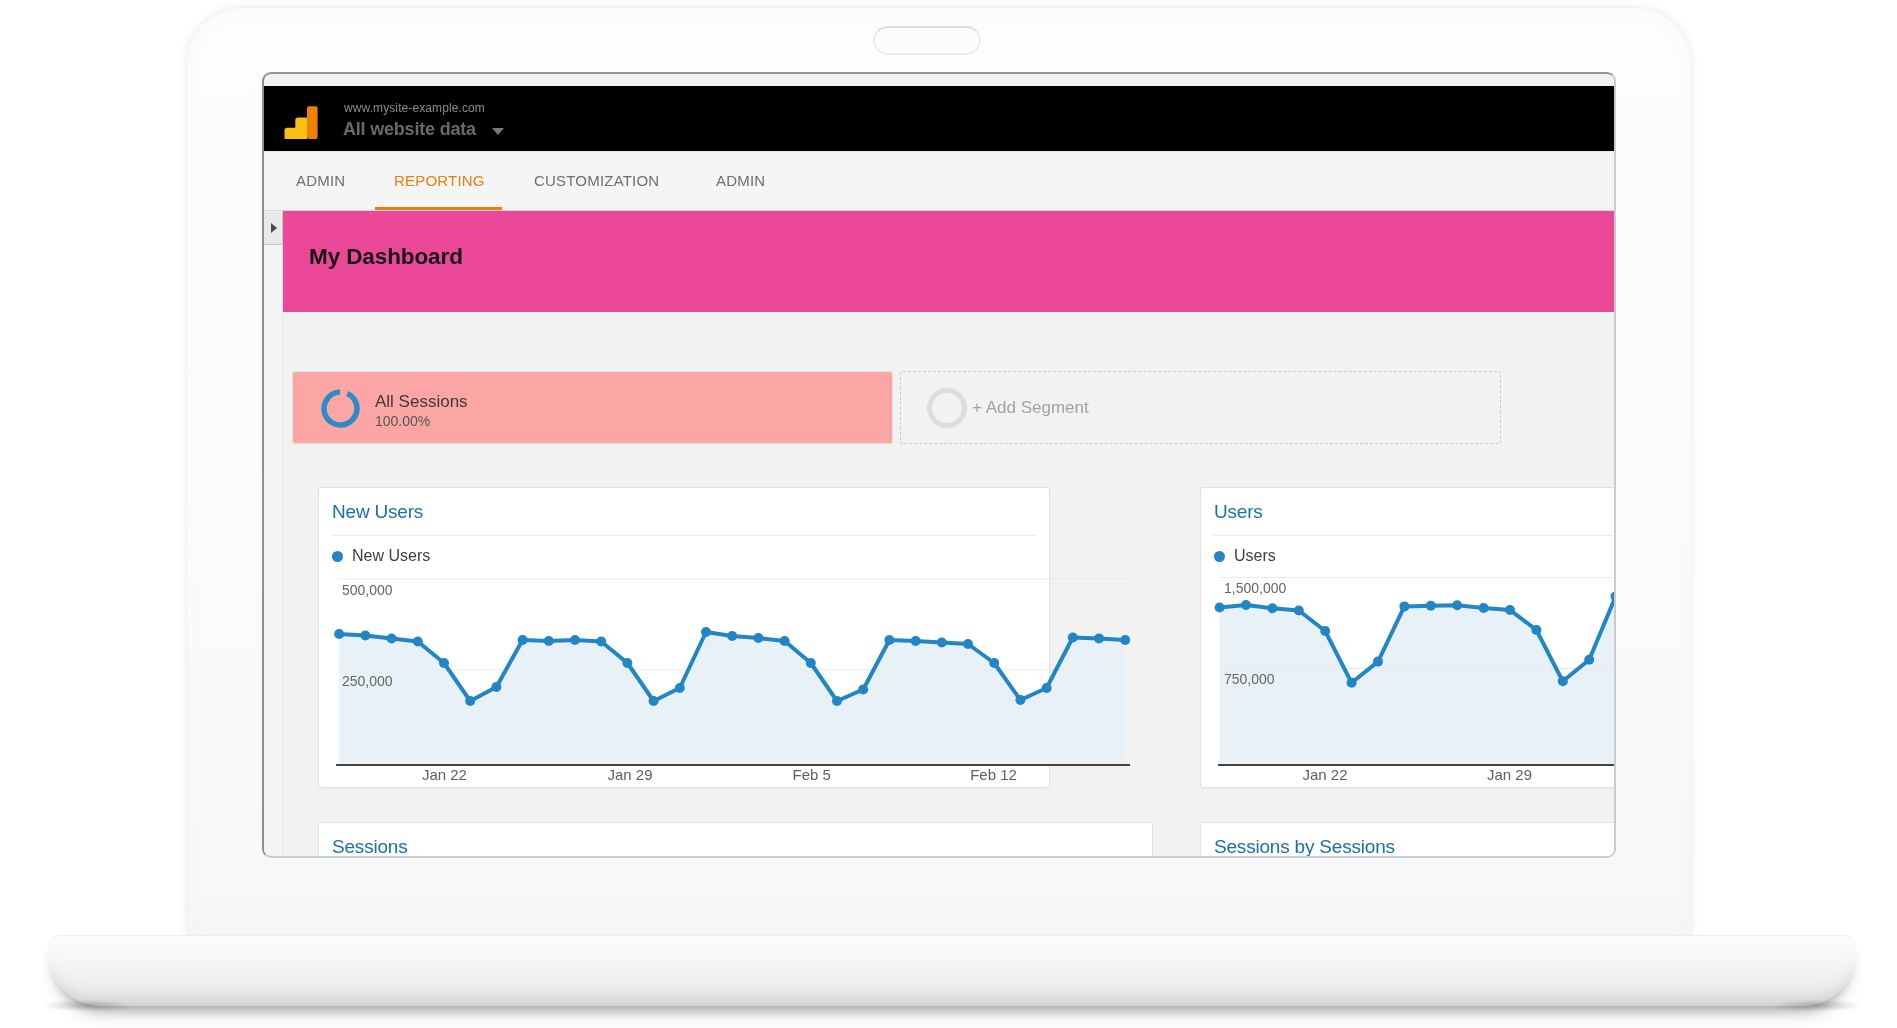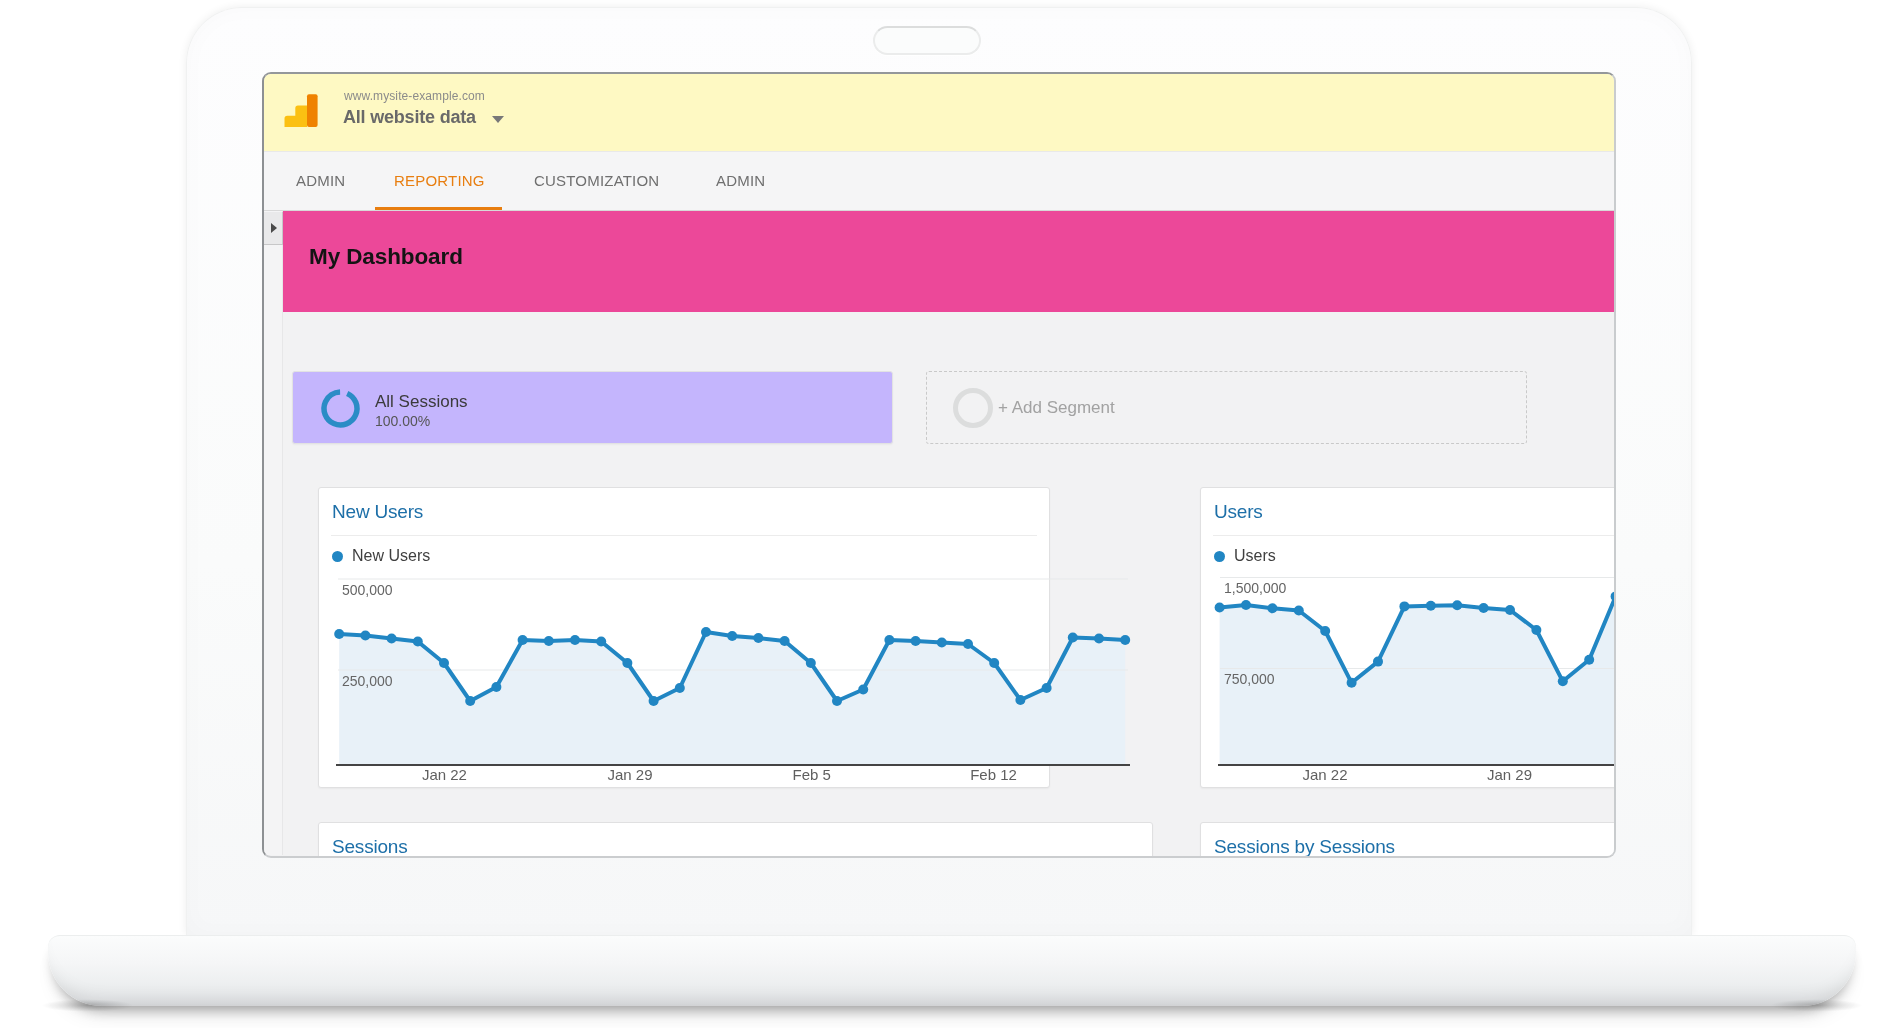--- a/index.html
+++ b/index.html
@@ -30,21 +30,21 @@
     box-shadow:0 10px 13px -7px rgba(0,0,0,0.33), 0 16px 24px -12px rgba(0,0,0,0.16), inset 0 -18px 20px -16px rgba(0,0,0,0.13);
   }
 
   
   .screen { position:absolute; left:262px; top:72px; width:1354px; height:786px;
     border:2px solid #94979a;
     border-right-color:#c9ccce; border-bottom-color:#cbcdcf; border-left-color:#8d9093;
     border-radius:9px; background:#f2f2f3; overflow:hidden; }
   .screen * { position:absolute; }
 
-  .ga-header { left:0; top:0; width:1350px; height:77px; background:#fef9c3; }
+  .ga-header { left:0; top:12px; width:1350px; height:77px; background:#000000; }
   .ga-url { left:80px; top:15px; font-size:12px; color:#8b8b8b; letter-spacing:.1px; }
   .ga-acct { left:79px; top:33px; font-size:18px; font-weight:bold; color:#696969; letter-spacing:-0.2px; }
   .caret { width:0; height:0; border-left:6px solid transparent; border-right:6px solid transparent;
            border-top:7px solid #787878; }
 
   .ga-nav { left:0; top:77px; width:1350px; height:60px; background:#f5f5f6;
     border-top:1px solid #e9e9e9; border-bottom:1px solid #d8d8d8; }
   .nav-item { top:0; height:58px; line-height:58px; font-size:15px; letter-spacing:0.2px; color:#6f6f6f; }
   .nav-underline { left:111px; top:55px; width:127px; height:3px; background:#e87e10; }
 
@@ -54,23 +54,23 @@
   .rail-arrow { left:7px; top:11px; width:0; height:0;
      border-top:5px solid transparent; border-bottom:5px solid transparent; border-left:6px solid #4a4a4a; }
 
   .band-white { left:19px; top:137px; width:1331px; height:101px; background:#ec4899; }
   .h-dash { left:26px; top:33px; font-size:22.5px; font-weight:bold; color:#141414; letter-spacing:-0.1px; }
 
   .toolbar { left:19px; top:238px; width:1331px; height:45px; background:#f0f0f1; }
   .tb { top:0; height:45px; line-height:45px; font-size:14px; font-weight:bold; color:#4f4f4f; }
   .tb-sep { left:125px; top:9px; width:1px; height:27px; background:#d2d2d2; }
 
-  .seg-card { left:28px; top:297px; width:601px; height:73px; background:#c4b5fd;
+  .seg-card { left:28px; top:297px; width:601px; height:73px; background:#fca5a5;
      border:1px solid #e2e2e3; border-radius:3px; box-shadow:0 1px 2px rgba(0,0,0,0.04); }
-  .seg-add { left:662px; top:297px; width:601px; height:73px;
+  .seg-add { left:636px; top:297px; width:601px; height:73px;
      border:1px dashed #c9c9c9; border-radius:3px; }
 
   .card { background:#fff; border:1px solid #e0e0e1; border-radius:3px;
      box-shadow:0 1px 2px rgba(0,0,0,0.045); }
   .card-title { left:13px; top:13px; font-size:19px; color:#1d6fa8; letter-spacing:-0.2px; }
   .card-sep { left:12px; top:47px; right:12px; height:1px; background:#ececec; }
   .leg-dot { left:13px; top:62.5px; width:11px; height:11px; border-radius:50%; background:#2186c3; }
   .leg-txt { left:33px; top:59px; font-size:16px; color:#3f3f3f; }
   .ylab { font-size:14px; color:#656565; z-index:2; }
 </style>

